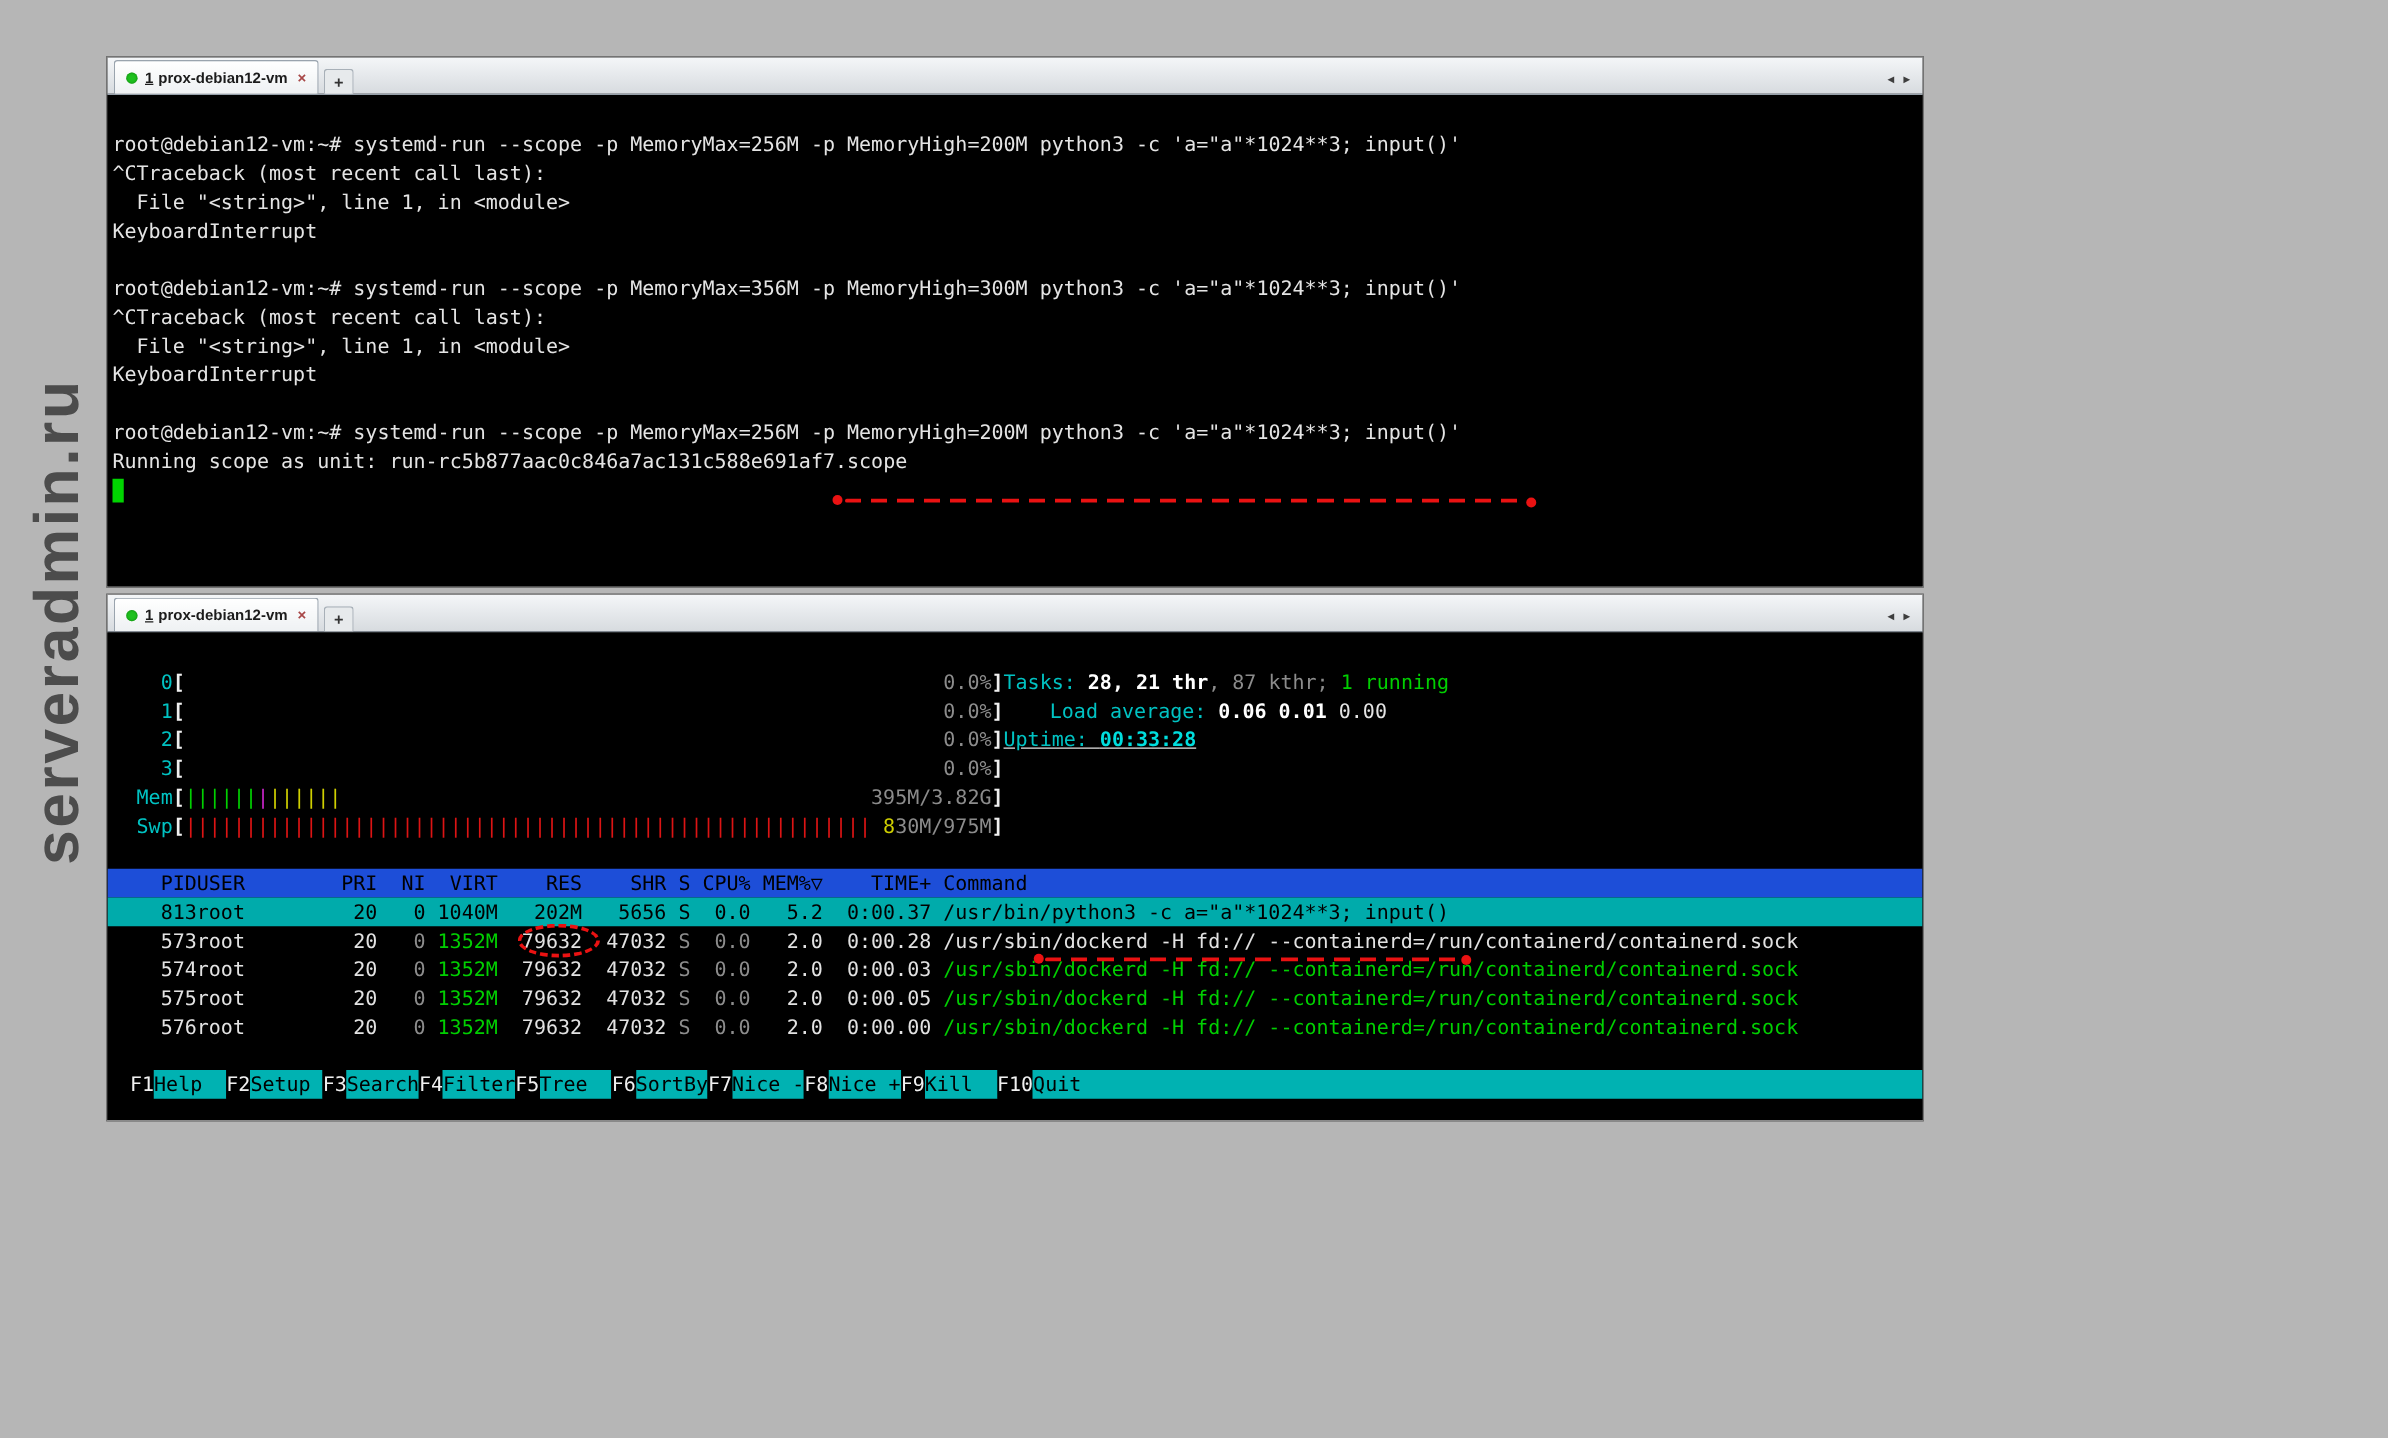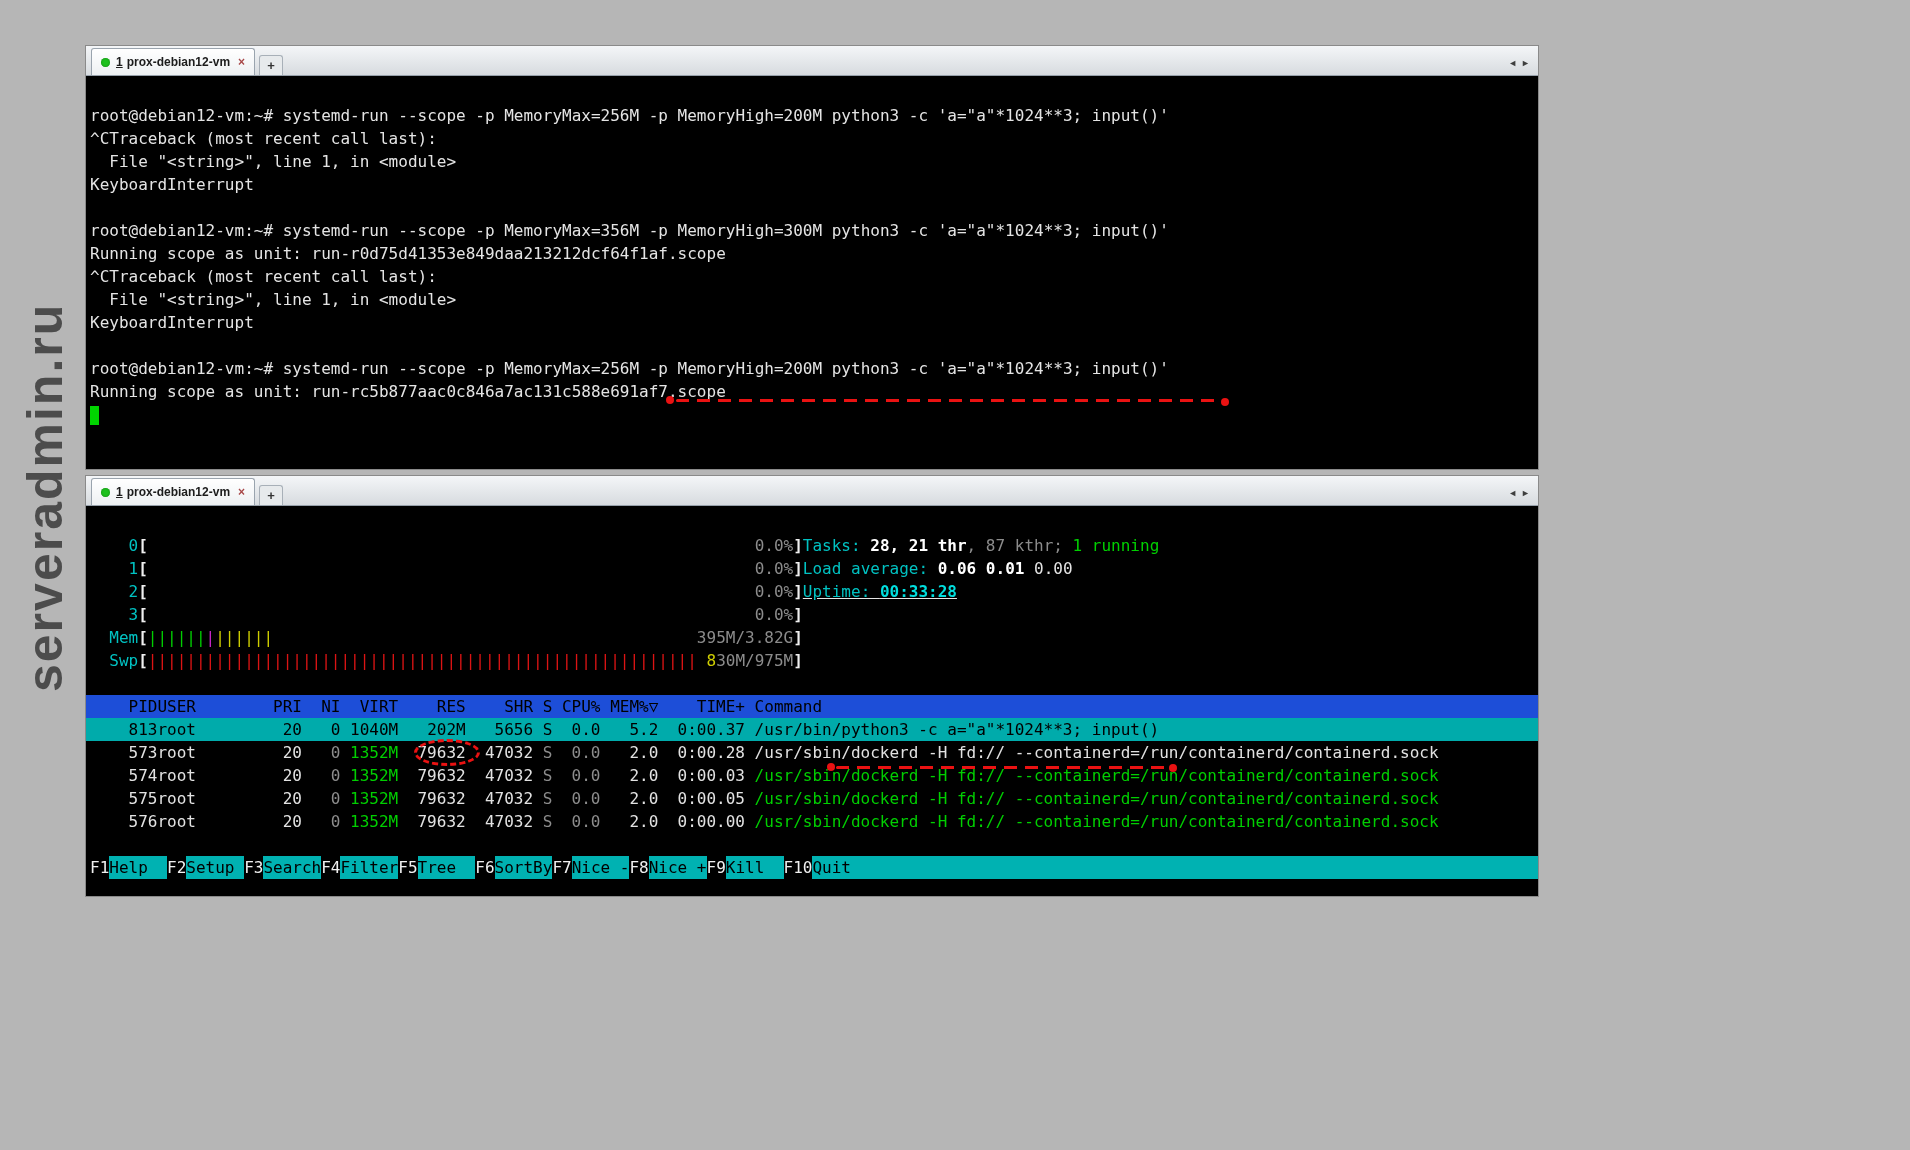--- a/index.html
+++ b/index.html
@@ -61,21 +61,21 @@
   .hcell,.pcell{display:inline-block;white-space:pre;vertical-align:top}
   .prow{height:23px;white-space:pre;padding-left:4px;color:#e2e2e2}
   .prow .c-ni,.prow .c-s,.prow .c-cpu{color:#8c8c8c}
   .prow .c-virt{color:#00cf00}
   .prow.cmdg .c-command{color:#00cf00}
   .prow.sel{background:#00abab}
   .prow.sel .pcell{color:#000}
   .c-command{padding-left:1ch}
 
   .fkeys{position:absolute;left:0;right:0;top:350px;height:23px;display:flex;white-space:pre;
-    font:16px/23px "DejaVu Sans Mono",monospace;padding-left:4px}
+    font:16px/23px "DejaVu Sans Mono",monospace;padding-left:18px}
   .fk{color:#f0f0f0;background:#000;flex:none}
   .fl{background:#00b2b2;color:#000;flex:none}
   .fl-fill{flex:1;background:#00b2b2}
 
   
   .anno{position:absolute;z-index:50;pointer-events:none}
   .anno-line{height:3px;border-radius:2px;
     background-image:repeating-linear-gradient(90deg,#ea1212 0 13px,transparent 13px 21px)}
   .anno-line::before,.anno-line::after{content:"";position:absolute;width:8px;height:8px;background:#ea1212;border-radius:50%}
   #anno-top{left:676px;top:399px;width:546px}
@@ -106,21 +106,20 @@
         <span>►</span>
       </div>
     </div>
     <div class="term" id="term-top">
         <div class="t-line">root@debian12-vm:~# systemd-run --scope -p MemoryMax=256M -p MemoryHigh=200M python3 -c 'a="a"*1024**3; input()'</div>
         <div class="t-line">^CTraceback (most recent call last):</div>
         <div class="t-line">  File "&lt;string&gt;", line 1, in &lt;module&gt;</div>
         <div class="t-line">KeyboardInterrupt</div>
         <div class="t-line"> </div>
         <div class="t-line">root@debian12-vm:~# systemd-run --scope -p MemoryMax=356M -p MemoryHigh=300M python3 -c 'a="a"*1024**3; input()'</div>
-        <div class="t-line">Running scope as unit: run-r0d75d41353e849daa213212dcf64f1af.scope</div>
         <div class="t-line">^CTraceback (most recent call last):</div>
         <div class="t-line">  File "&lt;string&gt;", line 1, in &lt;module&gt;</div>
         <div class="t-line">KeyboardInterrupt</div>
         <div class="t-line"> </div>
         <div class="t-line">root@debian12-vm:~# systemd-run --scope -p MemoryMax=256M -p MemoryHigh=200M python3 -c 'a="a"*1024**3; input()'</div>
         <div class="t-line">Running scope as unit: run-rc5b877aac0c846a7ac131c588e691af7.scope</div>
         <div class="t-line"><span class="cursor"></span></div>
       </div>
   </section>
 
@@ -148,21 +147,21 @@
           <div class="t-line"> </div>
           <div class="hrow"><span class="hcell c-command-hdr" style="width: 7ch; text-align: right;">PID</span><span class="hcell c-command-hdr" style="width: 10ch; text-align: left;">USER</span><span class="hcell c-command-hdr" style="width: 5ch; text-align: right;">PRI</span><span class="hcell c-command-hdr" style="width: 4ch; text-align: right;">NI</span><span class="hcell c-command-hdr" style="width: 6ch; text-align: right;">VIRT</span><span class="hcell c-command-hdr" style="width: 7ch; text-align: right;">RES</span><span class="hcell c-command-hdr" style="width: 7ch; text-align: right;">SHR</span><span class="hcell c-command-hdr" style="width: 2ch; text-align: right;">S</span><span class="hcell c-command-hdr" style="width: 5ch; text-align: right;">CPU%</span><span class="hcell c-command-hdr" style="width: 6ch; text-align: right;">MEM%▽</span><span class="hcell c-command-hdr" style="width: 9ch; text-align: right;">TIME+</span><span class="hcell c-command-hdr" style="padding-left: 1ch;">Command</span></div>
           <div class="prow sel"><span class="pcell c-pid" style="width: 7ch; text-align: right;">813</span><span class="pcell c-user" style="width: 10ch; text-align: left;">root</span><span class="pcell c-pri" style="width: 5ch; text-align: right;">20</span><span class="pcell c-ni" style="width: 4ch; text-align: right;">0</span><span class="pcell c-virt" style="width: 6ch; text-align: right;">1040M</span><span class="pcell c-res" style="width: 7ch; text-align: right;">202M</span><span class="pcell c-shr" style="width: 7ch; text-align: right;">5656</span><span class="pcell c-s" style="width: 2ch; text-align: right;">S</span><span class="pcell c-cpu" style="width: 5ch; text-align: right;">0.0</span><span class="pcell c-mem" style="width: 6ch; text-align: right;">5.2</span><span class="pcell c-time" style="width: 9ch; text-align: right;">0:00.37</span><span class="pcell c-command">/usr/bin/python3 -c a="a"*1024**3; input()</span></div>
           <div class="prow"><span class="pcell c-pid" style="width: 7ch; text-align: right;">573</span><span class="pcell c-user" style="width: 10ch; text-align: left;">root</span><span class="pcell c-pri" style="width: 5ch; text-align: right;">20</span><span class="pcell c-ni" style="width: 4ch; text-align: right;">0</span><span class="pcell c-virt" style="width: 6ch; text-align: right;">1352M</span><span class="pcell c-res" style="width: 7ch; text-align: right;">79632</span><span class="pcell c-shr" style="width: 7ch; text-align: right;">47032</span><span class="pcell c-s" style="width: 2ch; text-align: right;">S</span><span class="pcell c-cpu" style="width: 5ch; text-align: right;">0.0</span><span class="pcell c-mem" style="width: 6ch; text-align: right;">2.0</span><span class="pcell c-time" style="width: 9ch; text-align: right;">0:00.28</span><span class="pcell c-command">/usr/sbin/dockerd -H fd:// --containerd=/run/containerd/containerd.sock</span></div>
           <div class="prow cmdg"><span class="pcell c-pid" style="width: 7ch; text-align: right;">574</span><span class="pcell c-user" style="width: 10ch; text-align: left;">root</span><span class="pcell c-pri" style="width: 5ch; text-align: right;">20</span><span class="pcell c-ni" style="width: 4ch; text-align: right;">0</span><span class="pcell c-virt" style="width: 6ch; text-align: right;">1352M</span><span class="pcell c-res" style="width: 7ch; text-align: right;">79632</span><span class="pcell c-shr" style="width: 7ch; text-align: right;">47032</span><span class="pcell c-s" style="width: 2ch; text-align: right;">S</span><span class="pcell c-cpu" style="width: 5ch; text-align: right;">0.0</span><span class="pcell c-mem" style="width: 6ch; text-align: right;">2.0</span><span class="pcell c-time" style="width: 9ch; text-align: right;">0:00.03</span><span class="pcell c-command">/usr/sbin/dockerd -H fd:// --containerd=/run/containerd/containerd.sock</span></div>
           <div class="prow cmdg"><span class="pcell c-pid" style="width: 7ch; text-align: right;">575</span><span class="pcell c-user" style="width: 10ch; text-align: left;">root</span><span class="pcell c-pri" style="width: 5ch; text-align: right;">20</span><span class="pcell c-ni" style="width: 4ch; text-align: right;">0</span><span class="pcell c-virt" style="width: 6ch; text-align: right;">1352M</span><span class="pcell c-res" style="width: 7ch; text-align: right;">79632</span><span class="pcell c-shr" style="width: 7ch; text-align: right;">47032</span><span class="pcell c-s" style="width: 2ch; text-align: right;">S</span><span class="pcell c-cpu" style="width: 5ch; text-align: right;">0.0</span><span class="pcell c-mem" style="width: 6ch; text-align: right;">2.0</span><span class="pcell c-time" style="width: 9ch; text-align: right;">0:00.05</span><span class="pcell c-command">/usr/sbin/dockerd -H fd:// --containerd=/run/containerd/containerd.sock</span></div>
           <div class="prow cmdg"><span class="pcell c-pid" style="width: 7ch; text-align: right;">576</span><span class="pcell c-user" style="width: 10ch; text-align: left;">root</span><span class="pcell c-pri" style="width: 5ch; text-align: right;">20</span><span class="pcell c-ni" style="width: 4ch; text-align: right;">0</span><span class="pcell c-virt" style="width: 6ch; text-align: right;">1352M</span><span class="pcell c-res" style="width: 7ch; text-align: right;">79632</span><span class="pcell c-shr" style="width: 7ch; text-align: right;">47032</span><span class="pcell c-s" style="width: 2ch; text-align: right;">S</span><span class="pcell c-cpu" style="width: 5ch; text-align: right;">0.0</span><span class="pcell c-mem" style="width: 6ch; text-align: right;">2.0</span><span class="pcell c-time" style="width: 9ch; text-align: right;">0:00.00</span><span class="pcell c-command">/usr/sbin/dockerd -H fd:// --containerd=/run/containerd/containerd.sock</span></div>
         </div>
       <div class="fkeys" id="fkeys"><span class="fk">F1</span><span class="fl">Help  </span><span class="fk">F2</span><span class="fl">Setup </span><span class="fk">F3</span><span class="fl">Search</span><span class="fk">F4</span><span class="fl">Filter</span><span class="fk">F5</span><span class="fl">Tree  </span><span class="fk">F6</span><span class="fl">SortBy</span><span class="fk">F7</span><span class="fl">Nice -</span><span class="fk">F8</span><span class="fl">Nice +</span><span class="fk">F9</span><span class="fl">Kill  </span><span class="fk">F10</span><span class="fl">Quit  </span><span class="fl-fill"></span></div>
     <div class="stat" style="top: 28px;"><span class="c-cyan">Tasks: </span><span class="c-whiteb">28, </span><span class="c-whiteb">21 thr</span><span class="c-dim">, </span><span class="c-dim">87 kthr</span><span class="c-dim">; </span><span class="c-green">1 running</span></div>
-        <div class="stat" style="top: 51px;"><span class="c-cyan">Load average: </span><span class="c-whiteb">0.06 </span><span class="c-whiteb">0.01 </span><span class="c-white">0.00</span></div>
+        <div class="stat" style="top: 51px; margin-left: 37px;"><span class="c-cyan">Load average: </span><span class="c-whiteb">0.06 </span><span class="c-whiteb">0.01 </span><span class="c-white">0.00</span></div>
         <div class="stat" style="top: 74px; text-decoration: underline;"><span class="c-cyan">Uptime: </span><span class="c-cyanb">00:33:28</span></div>
       </div>
   </section>
 
   <div class="anno anno-line" id="anno-top"></div>
   <div class="anno" id="anno-res"></div>
   <div class="anno anno-line" id="anno-cmd"></div>
 
 </div>
 

